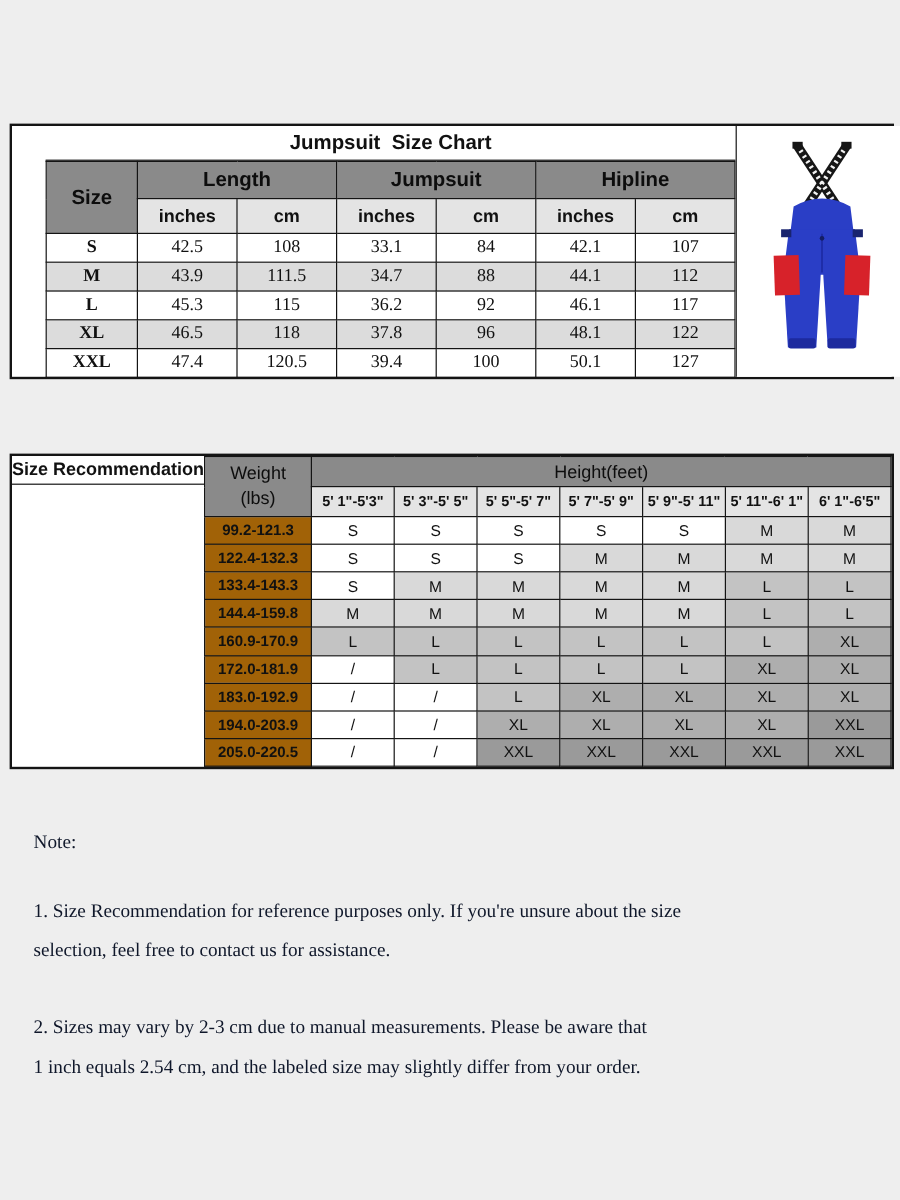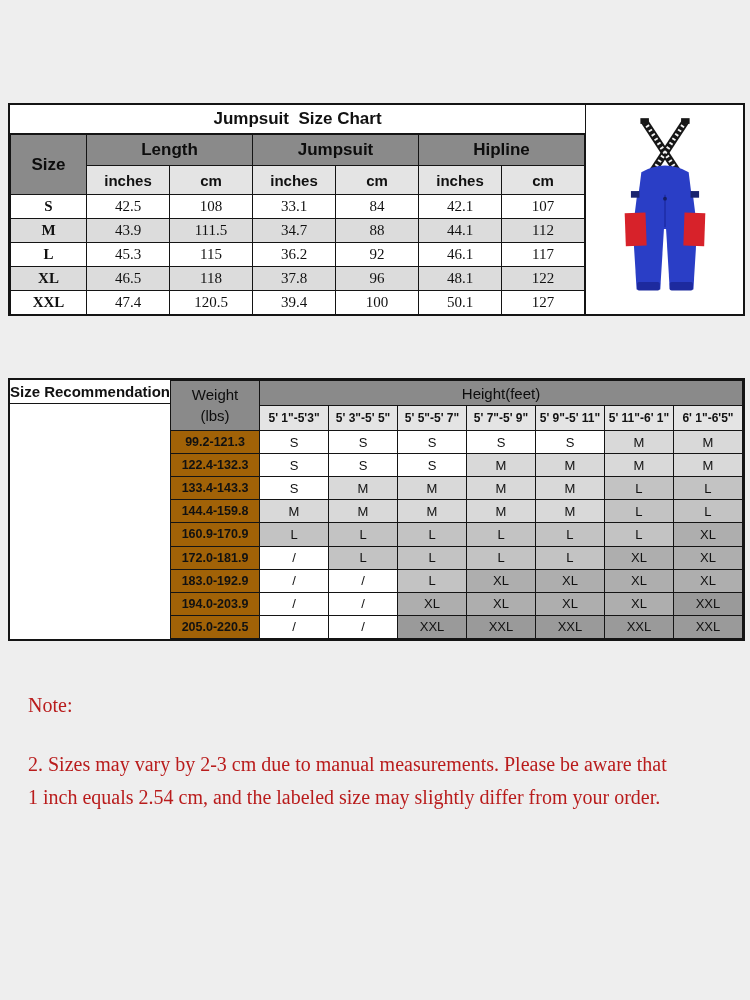--- a/index.html
+++ b/index.html
@@ -8,20 +8,21 @@
     background:#eeeeee;
     font-family:"Liberation Sans", sans-serif;
     color:#111;
   }
 
   
   .top-section {
     position:absolute; left:8px; top:103px; width:737px; height:213px;
     box-sizing:border-box; border:2px solid #141414; background:#ffffff;
     display:flex;
+    padding-left:28px;
   }
   .sc-left { width:575px; display:flex; flex-direction:column; }
   .sc-title {
     height:28px; line-height:28px; text-align:center;
     font-weight:bold; font-size:17px; white-space:pre;
     border-bottom:1px solid #141414; background:#ffffff;
   }
   table.sc-table {
     width:575px; flex:1; border-collapse:collapse; table-layout:fixed;
   }
@@ -66,21 +67,21 @@
   .v-S    { background:#ffffff; }
   .v-M    { background:#d9d9d9; }
   .v-L    { background:#c3c3c3; }
   .v-XL   { background:#aeaeae; }
   .v-XXL  { background:#9a9a9a; }
   .v-none { background:#ffffff; }
 
   
   .notes {
     position:absolute; left:28px; top:694px; width:714px;
-    font-family:"Liberation Serif", serif; font-size:20px; color:#b91c1c;
+    font-family:"Liberation Serif", serif; font-size:16px; color:#0f172a;
   }
   .notes-heading { margin:0; }
   .notes p.note-item {
     margin:0; margin-top:31px; line-height:33px; white-space:pre-line;
   }
 </style>
 </head>
 <body>
 
 <div class="top-section">
@@ -317,15 +318,17 @@
           <td class="rec-cell v-XXL">XXL</td>
           <td class="rec-cell v-XXL">XXL</td>
           <td class="rec-cell v-XXL">XXL</td>
         </tr>
       </tbody>
   </table>
 </div>
 
 <div class="notes">
   <p class="notes-heading">Note:</p>
+  <p class="note-item">1. Size Recommendation for reference purposes only. If you're unsure about the size
+selection, feel free to contact us for assistance.</p>
   <p class="note-item">2. Sizes may vary by 2-3 cm due to manual measurements. Please be aware that
 1 inch equals 2.54 cm, and the labeled size may slightly differ from your order.</p>
 </div>
 
 </body></html>

